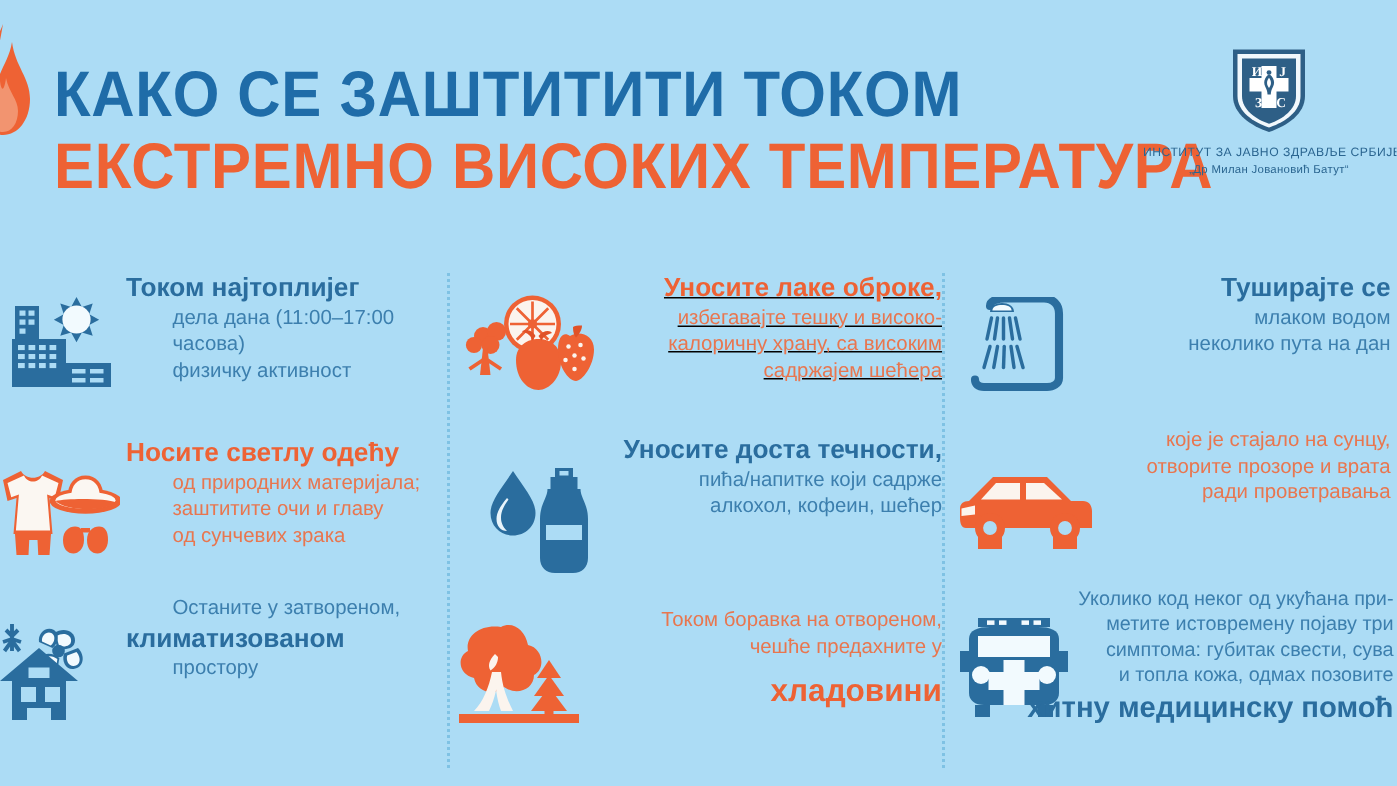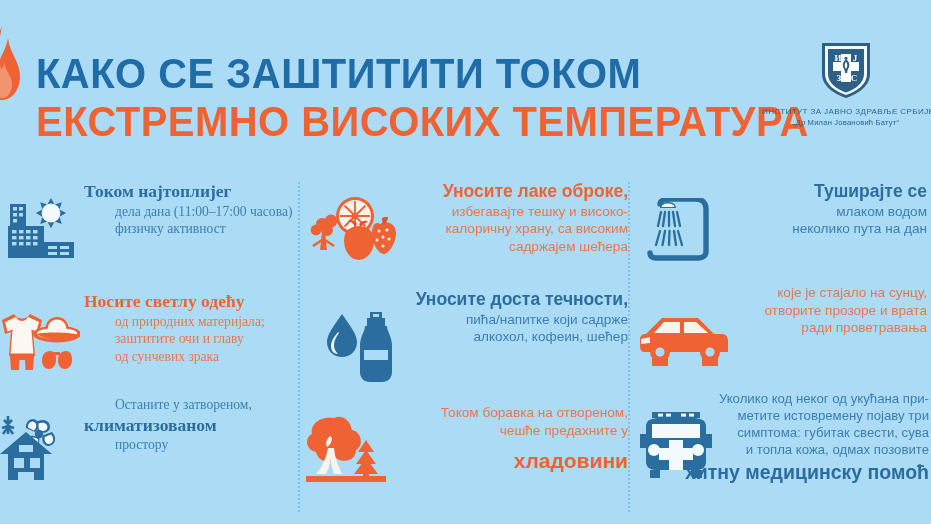--- a/index.html
+++ b/index.html
@@ -5,21 +5,21 @@
   html,body{margin:0;padding:0;}
   body{
     width:931px;height:524px;overflow:hidden;
     background:#ACDCF5;
     font-family:"Liberation Sans","DejaVu Sans",sans-serif;
     position:relative;
   }
   #poster{position:relative;width:931px;height:524px;}
 
   
-  .header{position:absolute;left:0;top:14px;width:829px;height:168px;}
+  .header{position:absolute;left:0;top:4px;width:829px;height:168px;}
   .title-block{position:absolute;left:36px;top:38px;}
   .title-line{
     font-weight:bold;letter-spacing:0.5px;line-height:1.02;
     font-size:43px;white-space:nowrap;
     transform:scaleX(0.93);transform-origin:left center;
   }
   .t-blue{color:#1F6CA8;}
   .t-orange{color:#EE6234;margin-top:4px;}
 
   .flame{position:absolute;left:-12px;top:6px;width:40px;height:120px;overflow:hidden;}
@@ -42,38 +42,38 @@
 
   .item{position:absolute;display:block;}
   .icon{position:absolute;top:0;}
   .txt{position:absolute;line-height:1.30;}
   .txt .hd{font-weight:bold;font-size:17.5px;display:block;}
   .txt .bd{font-size:13.6px;display:block;margin-left:31px;}
   .blue .hd,.blue .bd{color:#2A6D9E;}
   .blue .bd{color:#3C7FAE;}
   .orange .hd{color:#EE6234;}
   .orange .bd{color:#E8764F;}
-  .al-left{text-align:left;font-family:Liberation Serif, serif;}
+  .al-left{text-align:left;}
   .al-right{text-align:right;}
 
   
   .c1i1{left:0;top:12px;}
   .c1i1 .icon{left:6px;top:16px;}
   .c1i1 .txt{left:84px;top:0;width:214px;}
   .c1i2{left:0;top:122px;}
   .c1i2 .icon{left:0px;top:18px;}
   .c1i2 .txt{left:84px;top:0;width:214px;}
   .c1i3{left:0;top:228px;}
   .c1i3 .icon{left:0px;top:18px;}
   .c1i3 .txt{left:84px;top:0;width:214px;}
 
   
   .c2i1{left:0;top:12px;}
   .c2i1 .icon{left:8px;top:16px;}
-  .c2i1 .txt{left:36px;top:0;width:292px;}
+  .c2i1 .txt{left:36px;top:0;width:292px;text-decoration:underline;}
   .c2i2{left:0;top:120px;}
   .c2i2 .icon{left:26px;top:22px;}
   .c2i2 .txt{left:36px;top:0;width:292px;}
   .c2i3{left:0;top:228px;}
   .c2i3 .icon{left:4px;top:16px;}
   .c2i3 .txt{left:56px;top:8px;width:272px;}
 
   
   .c3i1{left:0;top:12px;}
   .c3i1 .icon{left:16px;top:18px;}

